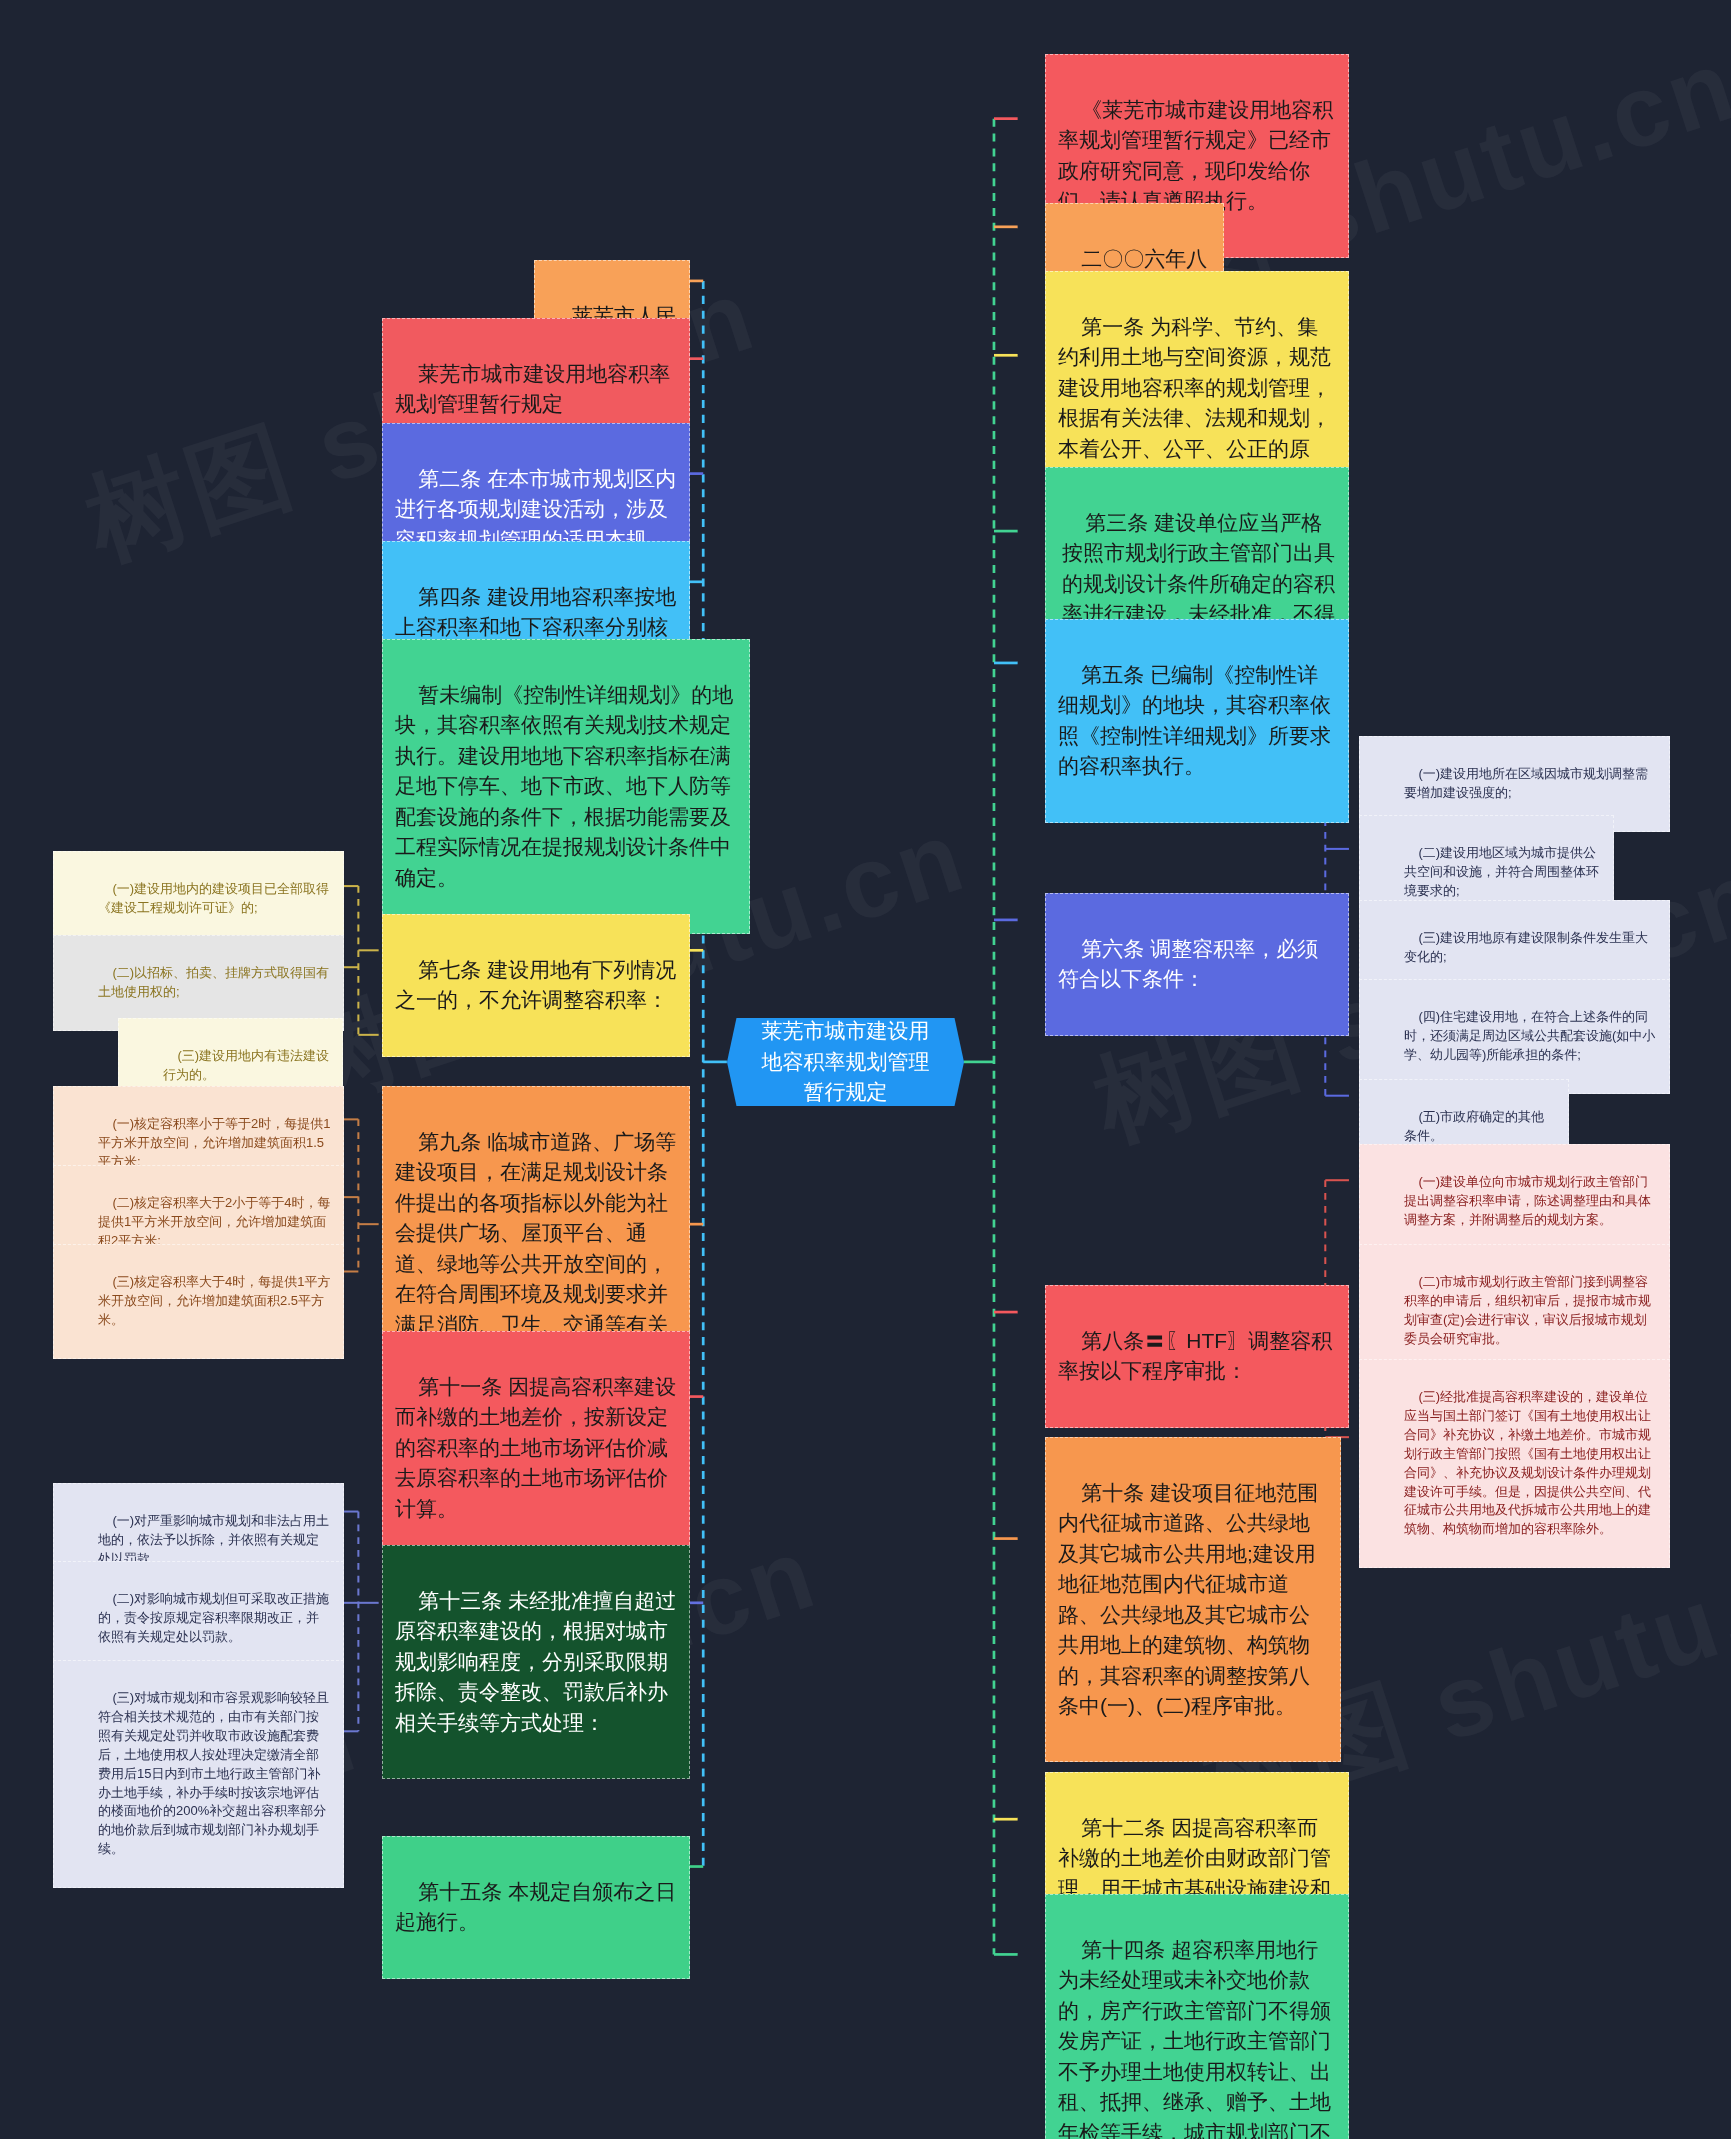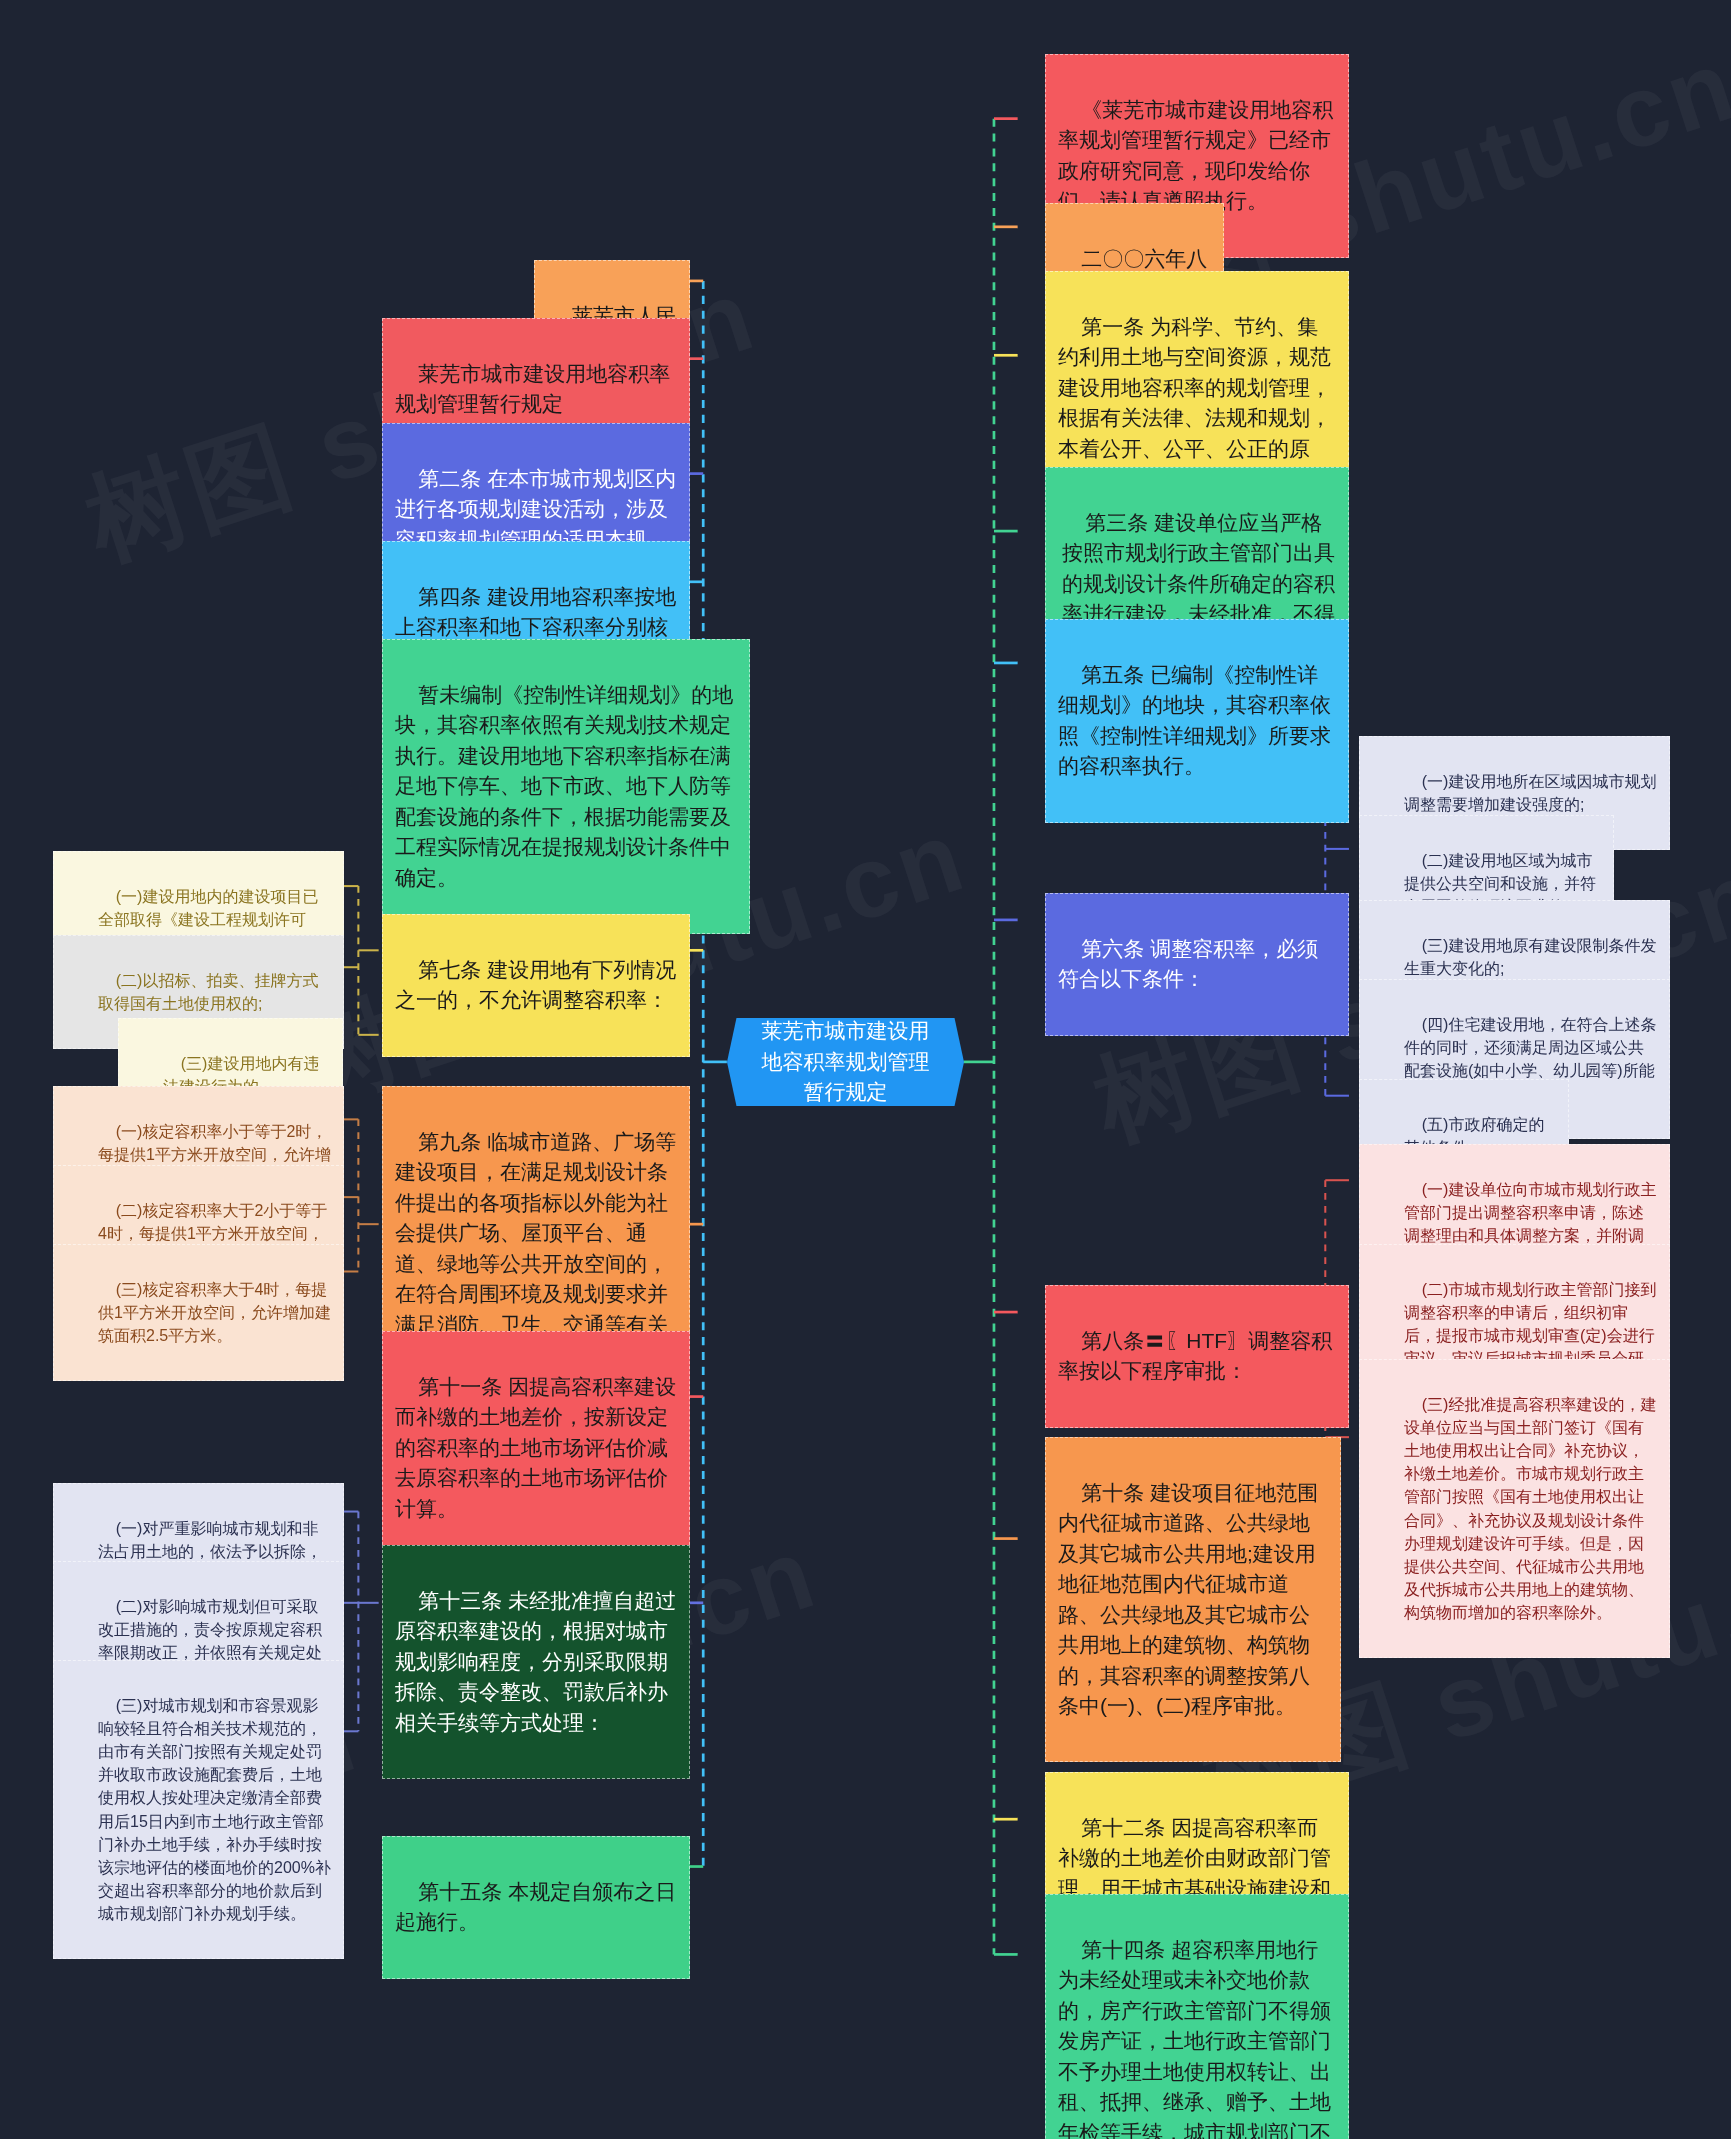--- a/index.html
+++ b/index.html
@@ -47,21 +47,21 @@
     line-height:1.45;
     text-align:center;
     display:flex;
     align-items:center;
     justify-content:center;
     padding:12px 27px;
     box-sizing:border-box;
     clip-path:polygon(4% 0%, 96% 0%, 100% 50%, 96% 100%, 4% 100%, 0% 50%);
   }
   .fs-md{font-size:21px;}
-  .fs-sm{font-size:16px;padding-left:44px;}
+  .fs-sm{font-size:13px;padding-left:44px;}
 </style>
 </head>
 <body>
 
 <div class="canvas">
 
   <div class="wm" style="left:74px;top:352px;">树图 shutu.cn</div>
   <div class="wm" style="left:284px;top:893px;">树图 shutu.cn</div>
   <div class="wm" style="left:1055px;top:122px;">树图 shutu.cn</div>
   <div class="wm" style="left:1082px;top:933px;">树图 shutu.cn</div>

